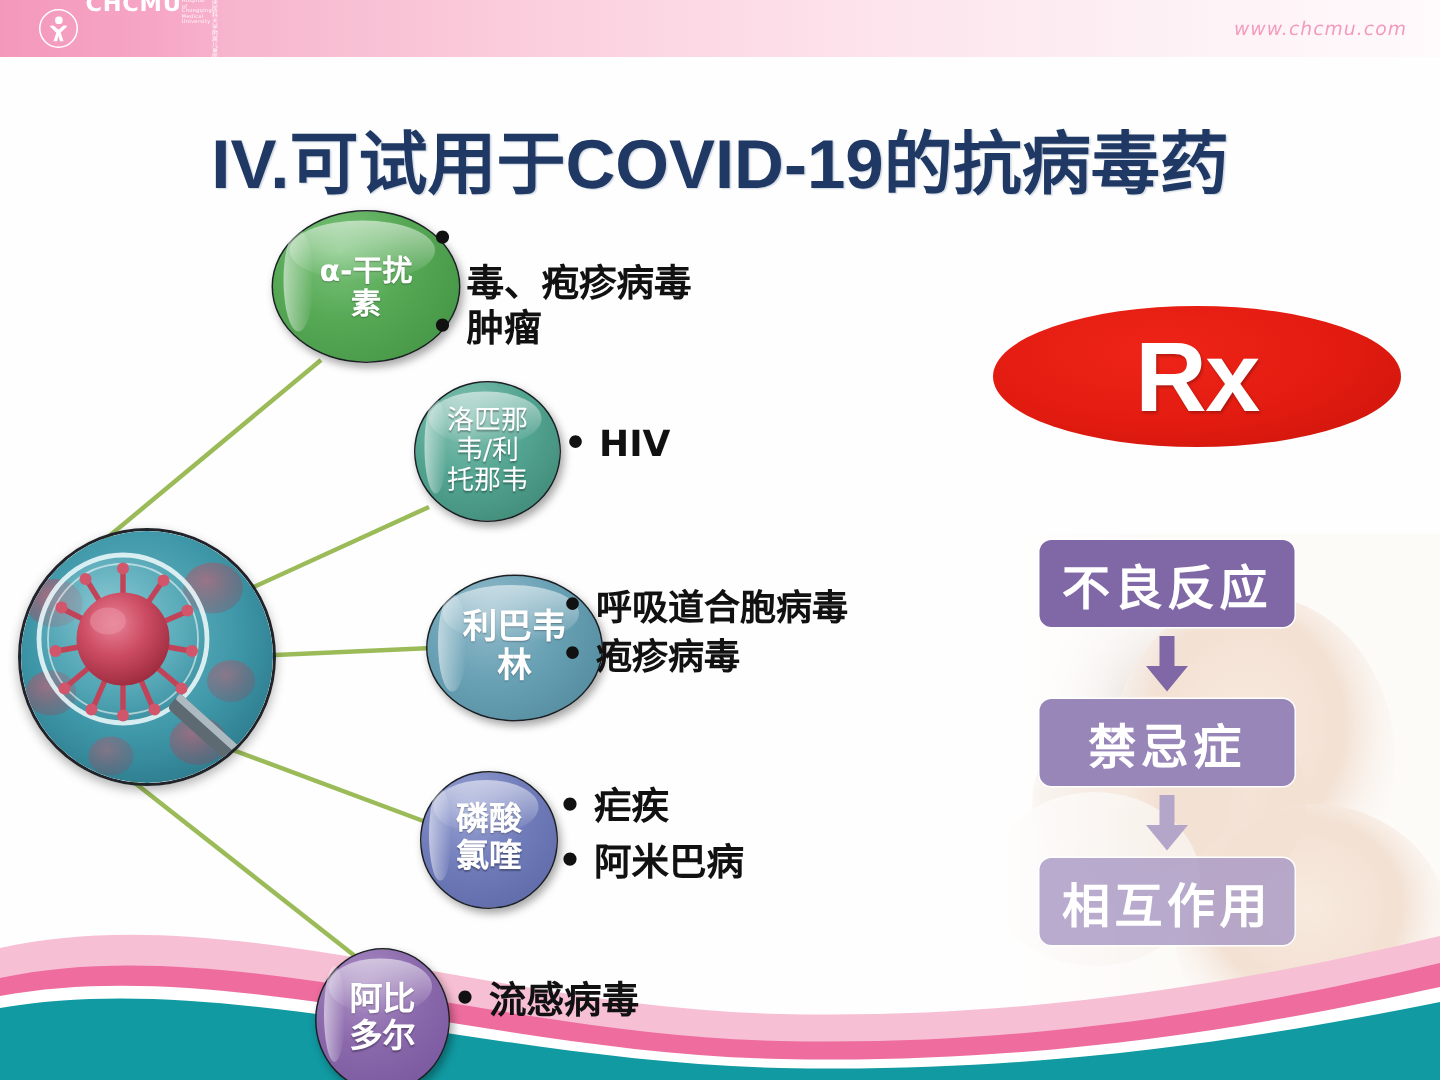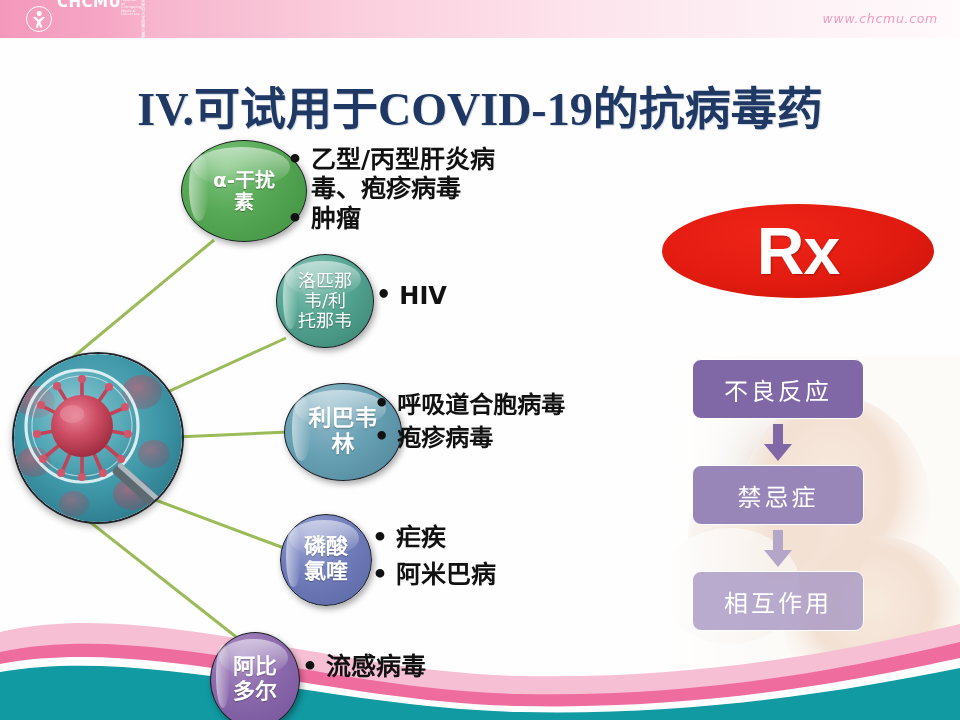--- a/index.html
+++ b/index.html
@@ -47,21 +47,21 @@
     position:absolute;right:22px;top:11px;
     font-size:12.5px;color:#f49bbd;letter-spacing:.7px;
     font-family:"DejaVu Sans","Liberation Sans",sans-serif;
     font-style:italic;
   }
 
   
   .title{
     position:absolute;left:0;top:72px;width:960px;text-align:center;
     font-size:46px;font-weight:700;color:#1f3864;
-    font-family:Liberation Serif, serif;
+    font-family:Liberation Sans, sans-serif;
     letter-spacing:0px;white-space:nowrap;
     text-shadow:1px 1px 1px rgba(120,140,170,.35);
     z-index:20;
   }
 
   
   .wave-layer{position:absolute;left:0;bottom:0;width:960px;height:140px;z-index:5;pointer-events:none;}
 
   
   .photo{
@@ -150,23 +150,23 @@
   .rx-oval .rx-text{
     color:#ffffff;font-size:66px;font-weight:700;line-height:1;
     font-family:Liberation Sans, sans-serif;letter-spacing:-1px;
     text-shadow:1px 1px 2px rgba(0,0,0,.25);
   }
 
   
   .pbox{
     position:absolute;z-index:18;border-radius:9px;
     display:flex;align-items:center;justify-content:center;
-    color:#ffffff;font-size:24px;letter-spacing:3px;
+    color:#ffffff;font-size:32px;letter-spacing:3px;
     font-family:"DejaVu Serif","Liberation Serif",serif;
-    border:1.6px solid #ffffff;box-sizing:border-box;
+    border:1.6px solid #ffffff;box-sizing:border-box;font-weight:bold;
   }
   #pb-adr{left:692px;top:359px;width:172px;height:60px;background:#8067a6;}
   #pb-ci {left:692px;top:465px;width:172px;height:60px;background:#9986b9;}
   #pb-int{left:692px;top:571px;width:172px;height:60px;background:rgba(167,151,195,.80);}
 
   .arrow-d{position:absolute;z-index:17;width:30px;height:38px;}
   #ar1{left:763px;top:424px;}
   #ar2{left:763px;top:530px;}
 </style>
 </head>
@@ -344,21 +344,21 @@
     <span class="btxt">
       <span>阿比</span><br>
       <span>多尔</span>
     </span>
   </div>
 
   <div class="blist" id="list-ifn">
     <div class="row">
       <span class="dot">•</span>
       <span class="txt">
-        <span>乙型/丙型肝炎病</span><br>
+        <br>
         <span>毒、疱疹病毒</span>
       </span>
     </div>
     <div class="row">
       <span class="dot">•</span>
       <span class="txt">肿瘤</span>
     </div>
   </div>
 
   <div class="blist" id="list-lpv">

